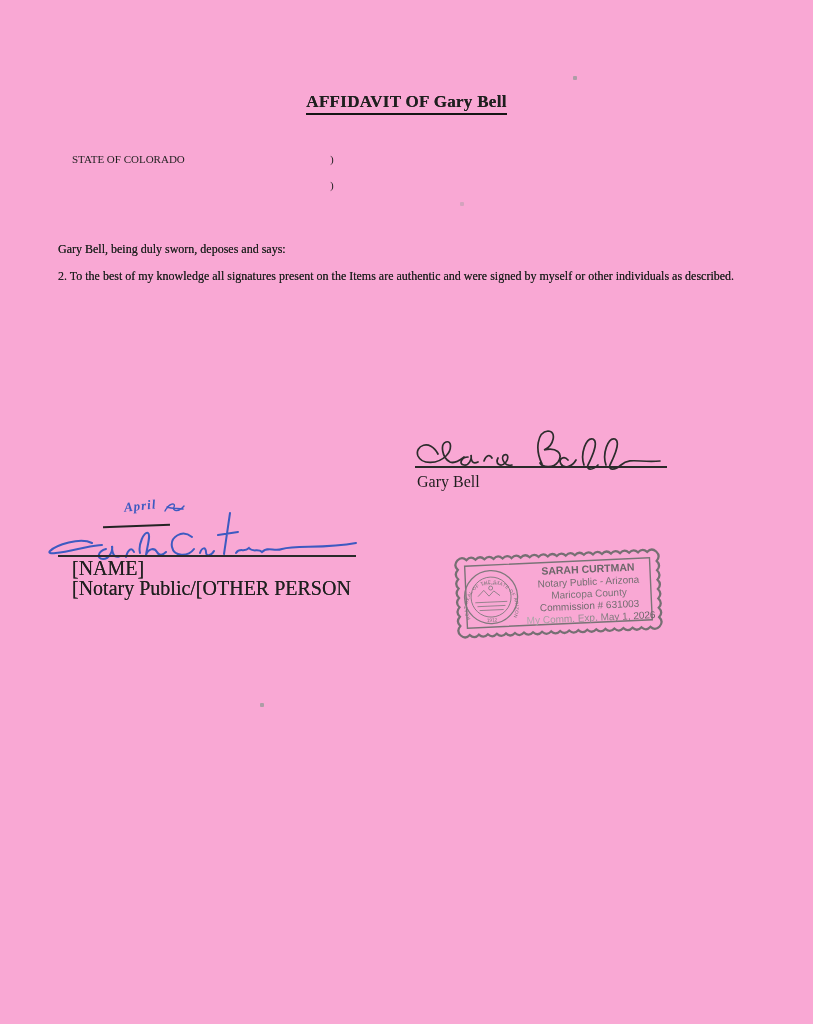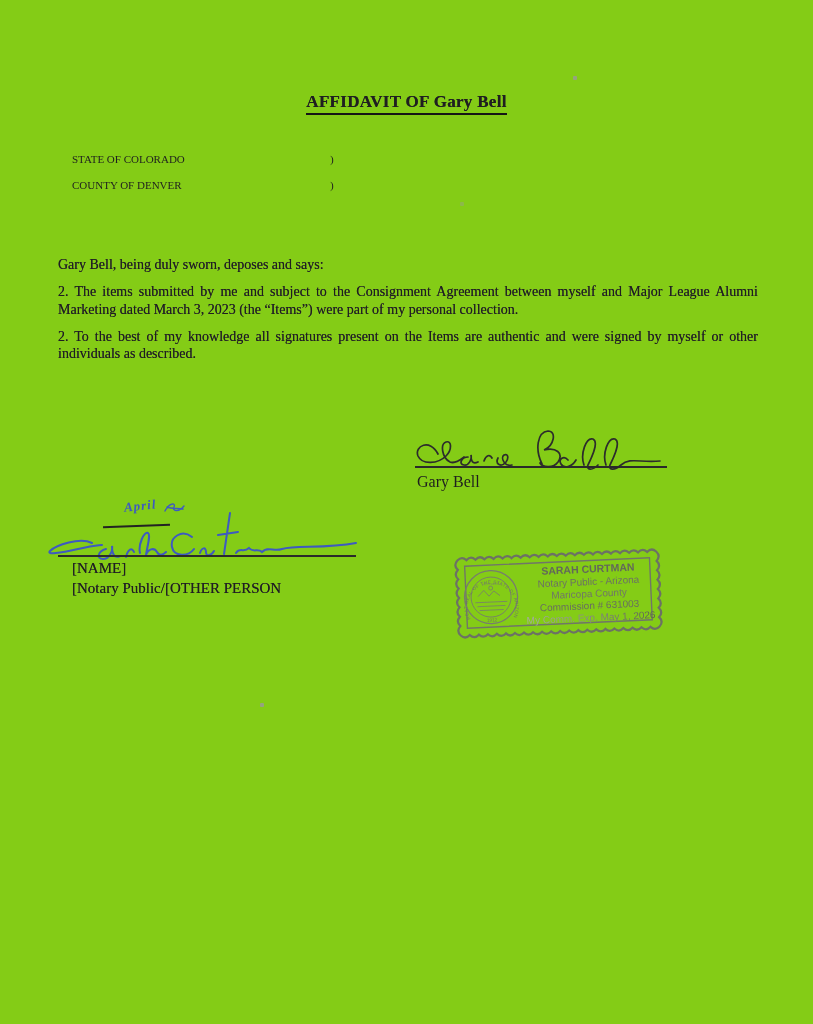--- a/index.html
+++ b/index.html
@@ -1,46 +1,46 @@
 <!DOCTYPE html>
 <html><head>
 <meta charset="utf-8">
 <style>
   html,body{margin:0;padding:0;background:#ffffff;}
   .page{
     position:relative;
     width:813px;height:1024px;
-    background:#84cc16;
+    background:#f9a8d4;
     overflow:hidden;
     font-family:"Liberation Serif","DejaVu Serif",serif;
     color:#1f1f1f;
   }
   .abs{position:absolute;}
   .title-wrap{left:0;right:0;top:92px;text-align:center;}
   .doc-title{
     display:inline-block;
     font-size:17px;font-weight:700;letter-spacing:.3px;
     border-bottom:2px solid #151515;padding-bottom:1px;
     text-shadow:0 0 .3px #333;
   }
   .venue{left:72px;top:146px;font-size:11px;}
   .venue-row{height:26px;line-height:26px;position:relative;width:360px;}
   .venue-label{display:inline-block;}
   .venue-paren{position:absolute;left:258px;top:0;}
   .body-text{
-    left:58px;top:256px;width:700px;
-    font-size:14px;line-height:17.5px;
+    left:58px;top:241px;width:700px;
+    font-size:12px;line-height:17.5px;
     text-shadow:0 0 .3px #3a3a3a;
   }
   .body-text p{margin:0 0 9.5px 0;text-align:justify;}
   .body-text p.no-just{text-align:left;}
   .sig-line{background:#2a2a2a;height:1.5px;}
   .printed-name{font-size:16px;text-align:center;}
   .sworn{left:72px;top:492px;font-size:17px;line-height:20.5px;text-shadow:0 0 .3px #3a3a3a;}
-  .bracket-block{left:72px;top:559px;font-size:15px;line-height:19.5px;text-shadow:0 0 .3px #3a3a3a;font-family:Liberation Serif, serif;}
+  .bracket-block{left:72px;top:559px;font-size:20px;line-height:19.5px;text-shadow:0 0 .3px #3a3a3a;font-family:Liberation Serif, serif;}
   .handwriting-annot{
     left:124px;top:498px;
     font-size:13px;font-style:italic;font-weight:700;
     color:#3d5ac1;
     transform:rotate(-6deg);
     letter-spacing:1px;
   }
   .strike-line{left:103px;top:525px;width:67px;height:1.8px;background:#232323;transform:rotate(-2deg);}
   .notary-rule{left:58px;top:555px;width:298px;height:1.6px;background:#2a2a2a;}
   .stamp{
@@ -60,28 +60,26 @@
   <div class="abs title-wrap">
     <span class="doc-title">AFFIDAVIT OF Gary Bell</span>
   </div>
 
   <div class="abs venue">
     <div class="venue-row">
       <span class="venue-label">STATE OF COLORADO</span>
       <span class="venue-paren">)</span>
     </div>
     <div class="venue-row">
-      <span class="venue-label">COUNTY OF DENVER</span>
       <span class="venue-paren">)</span>
     </div>
   </div>
 
   <div class="abs body-text">
     <p class="no-just">Gary Bell, being duly sworn, deposes and says:</p>
-    <p>2. The items submitted by me and subject to the Consignment Agreement between myself and Major League Alumni Marketing dated March 3, 2023 (the “Items”) were part of my personal collection.</p>
     <p>2. To the best of my knowledge all signatures present on the Items are authentic and were signed by myself or other individuals as described.</p>
   </div>
 
   <svg class="abs" style="left:408px;top:424px;" width="262" height="52" viewBox="0 0 262 52">
     <path d="M30,30 C22,14 6,22 10,32 C14,41 30,40 38,32 C44,26 44,16 38,18 C32,20 34,34 42,38 C47,40 52,36 56,33 M60,33 C54,33 50,40 56,41 C61,42 64,35 63,31 C63,36 64,41 70,38 M76,37 C78,31 82,30 84,34 M90,34 C87,40 93,44 98,38 C101,34 100,29 96,31 C92,34 97,43 104,41 M134,40 C127,26 129,8 140,7 C149,7 146,22 136,26 C148,23 156,29 150,38 C145,45 134,43 132,39 M160,36 C156,31 150,35 153,40 C156,45 164,43 168,36 M176,41 C172,30 178,13 185,15 C191,18 184,33 180,41 C178,46 184,47 190,41 M198,41 C194,30 200,13 207,15 C213,18 206,33 202,41 C200,46 206,47 213,41 C222,33 232,39 252,37" fill="none" stroke="#2c2c2c" stroke-width="1.7" stroke-linecap="round"></path>
   </svg>
   <div class="abs sig-line" style="left:415px;top:466px;width:252px;"></div>
   <div class="abs printed-name" style="left:417px;top:473px;">Gary Bell</div>
 
   <div class="abs strike-line"></div>

